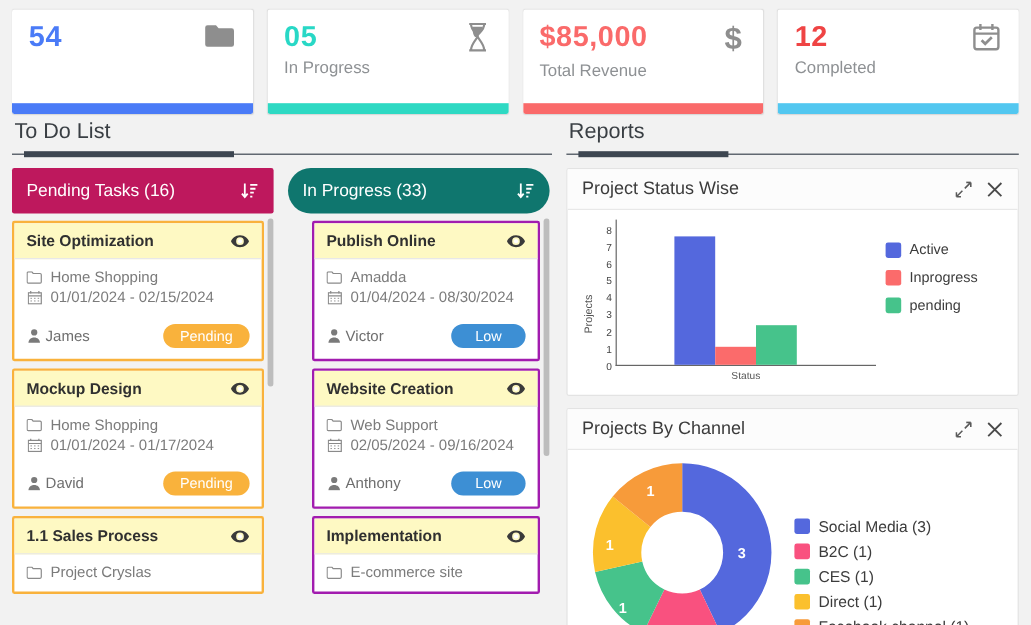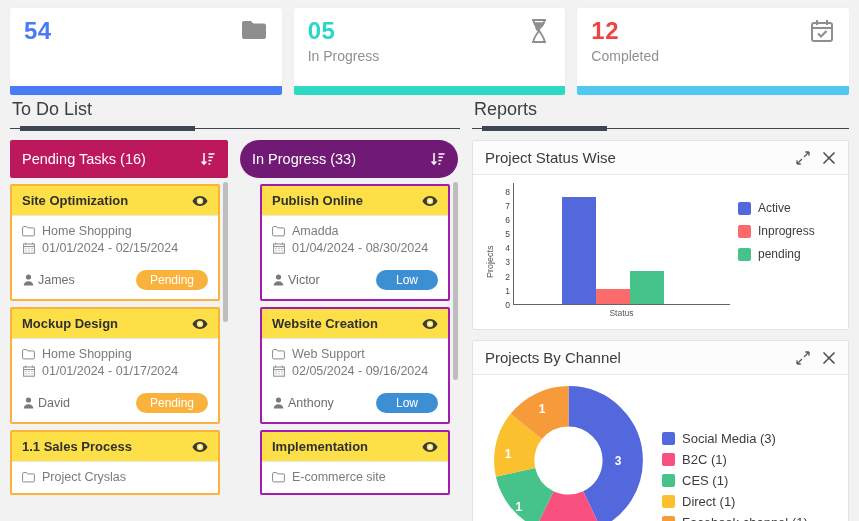--- a/index.html
+++ b/index.html
@@ -50,34 +50,34 @@
   .divider-right .thick { width: 125px; }
 
   
   .todo-cols { display: flex; gap: 12px; }
   .todo-col { width: 218px; position: relative; }
   .col-head {
     height: 38px; display: flex; align-items: center; justify-content: space-between;
     padding: 0 12px; color: #fff; font-size: 14.5px; border-radius: 2px;
   }
   .col-head.pending { background: #be185d; justify-content: space-between; }
-  .col-head.inprog { background: #701a75; border-radius: 19px; }
+  .col-head.inprog { background: #0f766e; border-radius: 19px; }
   .sort-icon { display: flex; align-items: center; cursor: pointer; }
 
   .col-scroll { height: 340px; overflow: hidden; position: relative; padding-right: 8px; }
   .scrollbar { position: absolute; top: 4px; right: 0; width: 5px; background: transparent; }
   .scroll-thumb { position: absolute; top: 0; width: 5px; background: #bdbdbd; border-radius: 3px; }
 
   .task-card {
     background: #fff; margin-top: 6px; border-radius: 2px; overflow: hidden;
   }
   .task-card.pending { border: 2px solid #f9b23c; }
   .task-card.inprog  { border: 2px solid #a21caf; margin-left: 20px; }
   .task-head {
-    background: #fde047; padding: 7px 10px; display: flex; align-items: center;
+    background: #fef9c3; padding: 7px 10px; display: flex; align-items: center;
     justify-content: space-between; border-bottom: 1px solid #e8e8e8;
   }
   .task-title { font-size: 13px; font-weight: bold; color: #303030; }
   .eye-icon { color: #3a3a3a; display: flex; align-items: center; cursor: pointer; }
   .task-body { padding: 8px 10px 6px 10px; }
   .meta-line { display: flex; align-items: center; gap: 7px; font-size: 12.5px; color: #7b7b7b; margin-bottom: 3px; }
   .meta-ico { color: #8a8a8a; display: inline-flex; width: 13px; justify-content: center; }
   .task-foot { display: flex; align-items: center; justify-content: space-between; padding: 6px 10px 9px 10px; }
   .assignee { display: flex; align-items: center; gap: 3px; font-size: 12.5px; color: #6e6e6e; }
   .badge { font-size: 12px; color: #fff; border-radius: 12px; padding: 3px 14px; min-width: 62px; text-align: center; }
@@ -144,20 +144,32 @@
         <svg width="24" height="26" viewBox="0 0 24 26">
           <path fill="none" stroke="#8e8e8e" stroke-width="1.8" d="M5 2h14M5 24h14M6.5 2c0 6 5.5 7.5 5.5 10S6.5 18 6.5 24M17.5 2c0 6-5.5 7.5-5.5 10s5.5 6 5.5 12"></path>
           <path fill="#8e8e8e" d="M7.6 4.2h8.8c-.4 3.6-4.4 5.2-4.4 7.2S8 15.2 7.6 4.2z"></path>
         </svg>
       </div>
     </div>
     <div class="stat-label">In Progress</div>
     <div class="stat-bar" style="background:#2ed9c3"></div>
   </div>
 
+  <div class="stat-card">
+    <div class="stat-top">
+      <div class="stat-value" style="color:#fa6a6a">$85,000</div>
+      <div class="stat-icon">
+        <svg width="22" height="28" viewBox="0 0 22 28">
+            <text x="11" y="23" font-size="26" font-weight="bold" fill="#8e8e8e" text-anchor="middle" font-family="Liberation Sans, sans-serif">$</text>
+          </svg>
+      </div>
+    </div>
+    <div class="stat-label">Total Revenue</div>
+    <div class="stat-bar" style="background:#fa6a6a"></div>
+  </div>
 
   <div class="stat-card">
     <div class="stat-top">
       <div class="stat-value" style="color:#ef4444">12</div>
       <div class="stat-icon">
         <svg width="26" height="26" viewBox="0 0 26 26">
           <rect x="3" y="5" width="20" height="18" rx="2" fill="none" stroke="#8e8e8e" stroke-width="2"></rect>
           <path stroke="#8e8e8e" stroke-width="2" d="M3 10h20M8 2v5M18 2v5"></path>
           <path fill="none" stroke="#8e8e8e" stroke-width="2.2" d="M9 15.5l3 3 5.5-5.5"></path>
         </svg>

